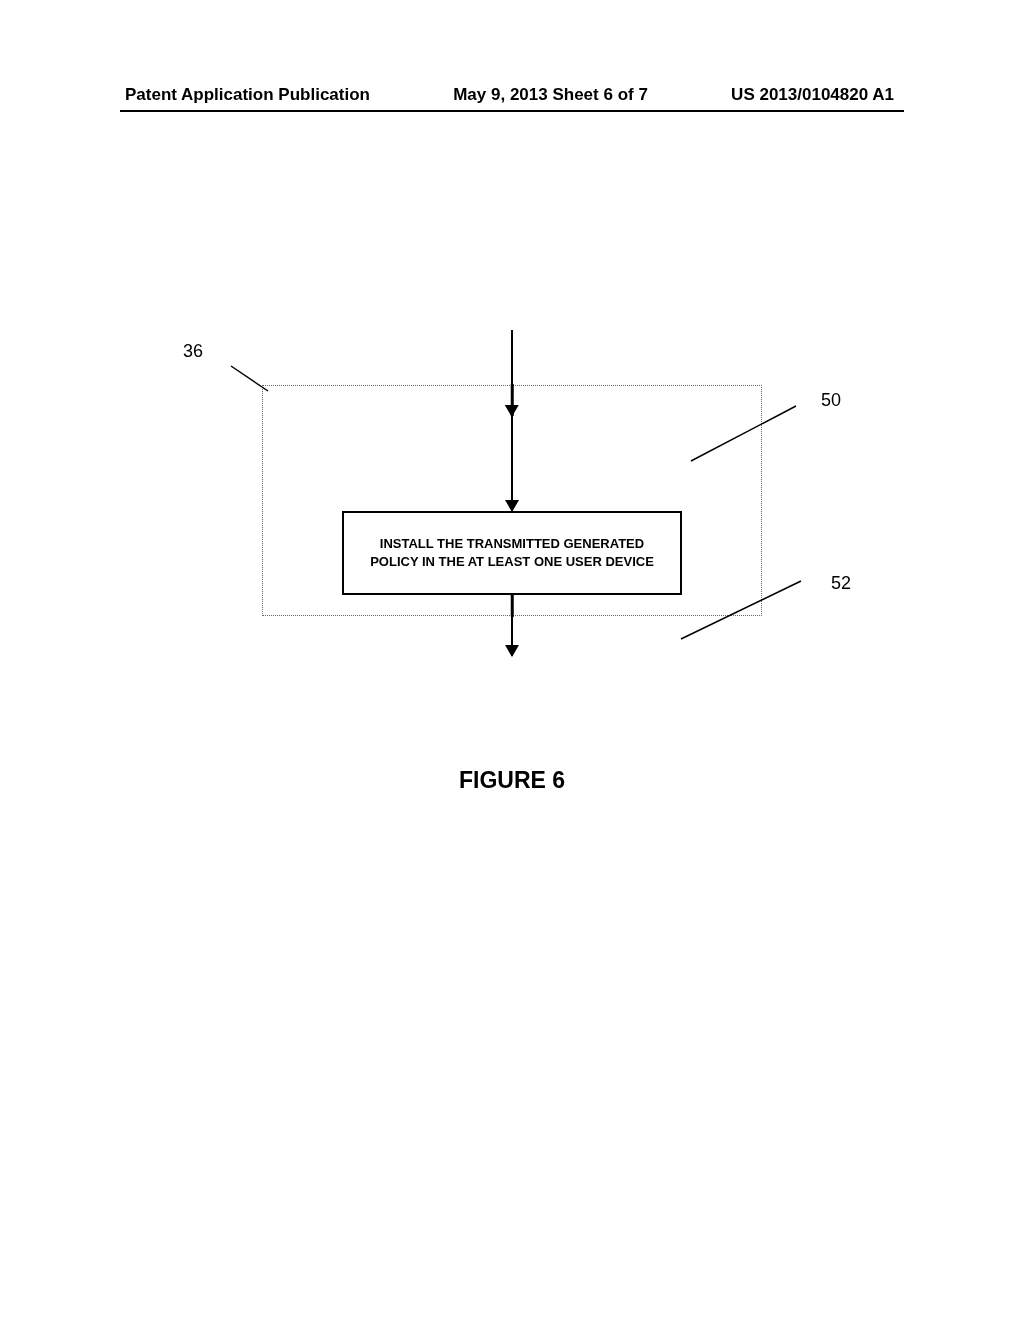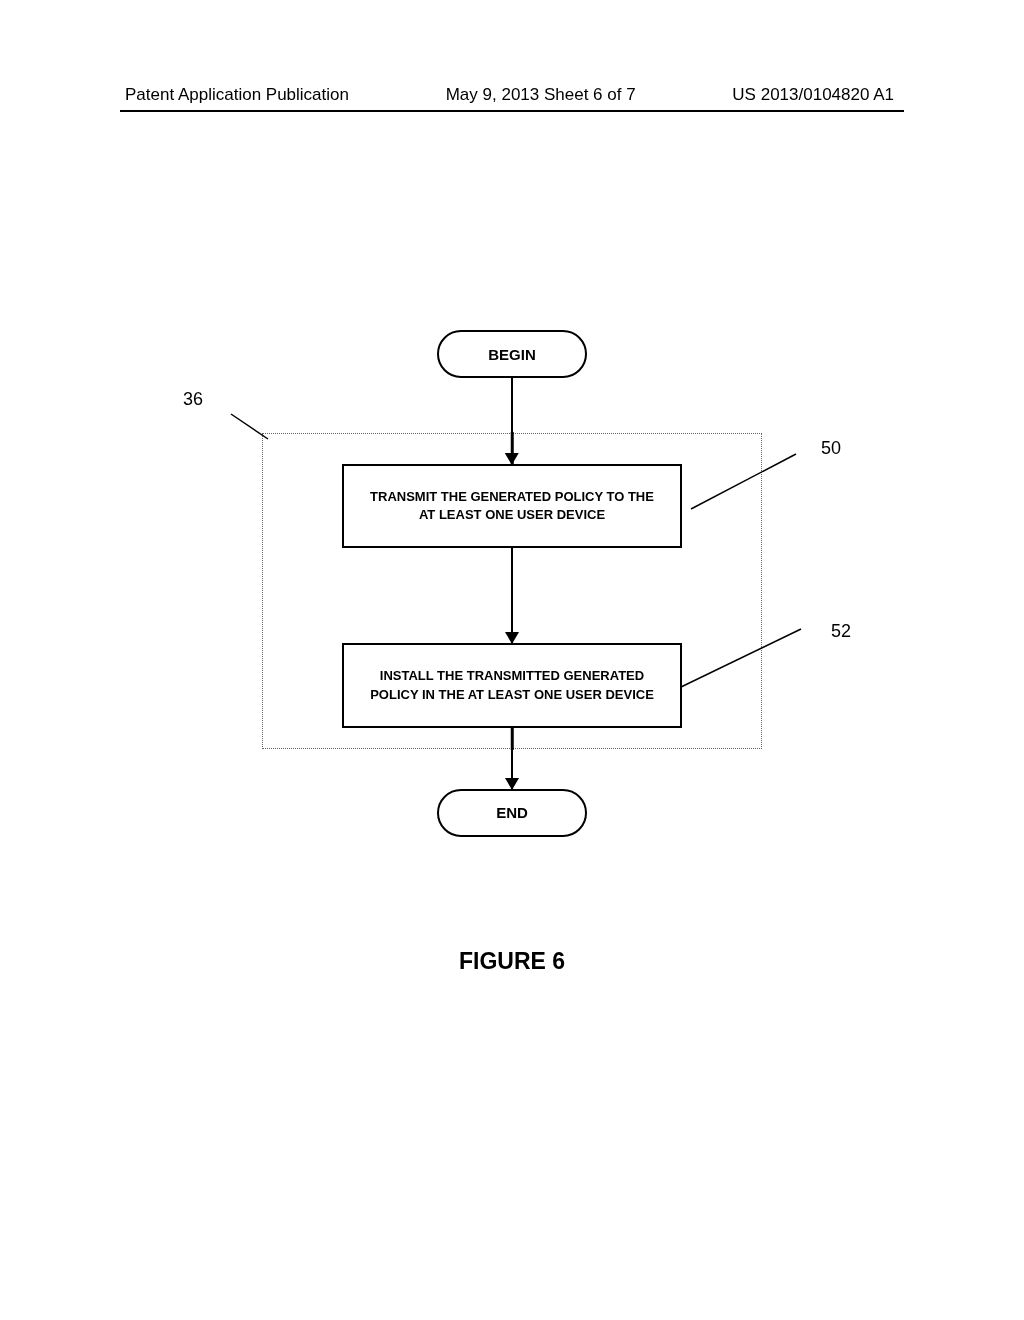--- a/index.html
+++ b/index.html
@@ -12,21 +12,21 @@
     }
     .header {
       position: absolute;
       top: 85px;
       left: 0;
       right: 0;
       padding: 0 130px 0 125px;
       display: flex;
       justify-content: space-between;
       font-size: 17px;
-      font-weight: normal;
+      font-weight: bold;
       align-items: flex-end;
     }
     .header-rule {
       position: absolute;
       top: 110px;
       left: 120px;
       right: 120px;
       border-top: 2px solid #000;
     }
     .diagram-container {
@@ -149,23 +149,20 @@
 
 <div class="header">
   <span>Patent Application Publication</span>
   <span>May 9, 2013  Sheet 6 of 7</span>
   <span>US 2013/0104820 A1</span>
 </div>
 <div class="header-rule"></div>
 
 <div class="diagram-container">
 
-  <div class="terminator">
-    <span>BEGIN</span>
-  </div>
 
   <div class="connector" style="height:55px"></div>
 
   <div class="dotted-box">
 
     <div class="conn-through-top">
       <div class="arrowhead"></div>
     </div>
 
     <span class="ref-label label-36">36</span>
@@ -182,38 +179,32 @@
         </svg>
     </div>
 
     <span class="ref-label label-52">52</span>
     <div class="leader-52">
       <svg>
           <line x1="0" y1="58" x2="120" y2="0" stroke="#000" stroke-width="1.5"></line>
         </svg>
     </div>
 
-    <div class="process-box">
-      <span>TRANSMIT THE GENERATED POLICY TO THE AT LEAST ONE USER DEVICE</span>
-    </div>
 
     <div class="connector" style="height:95px">
       <div class="arrowhead"></div>
     </div>
 
     <div class="process-box">
       <span>INSTALL THE TRANSMITTED GENERATED POLICY IN THE AT LEAST ONE USER DEVICE</span>
     </div>
 
     <div class="conn-through-bottom"></div>
   </div>
 
   <div class="connector" style="height:40px">
     <div class="arrowhead"></div>
   </div>
 
-  <div class="terminator">
-    <span>END</span>
-  </div>
 
   <div class="figure-caption">FIGURE 6</div>
 
 </div>
 
 </body></html>

